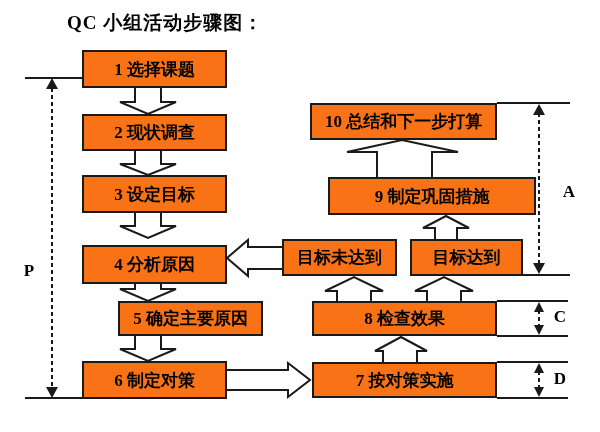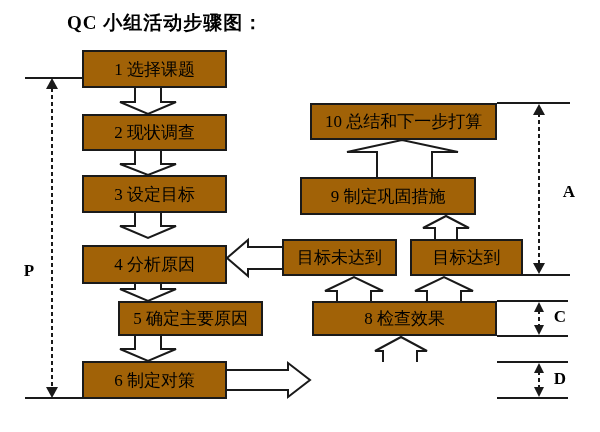--- a/index.html
+++ b/index.html
@@ -8,39 +8,39 @@
     font-family:"Liberation Serif","DejaVu Serif",serif;
     color:#000000;overflow:hidden;
   }
   #connectors{position:absolute;left:0;top:0;z-index:1;}
   .title{
     position:absolute;left:58px;top:10px;z-index:3;
     font-size:19px;font-weight:bold;letter-spacing:1px;white-space:nowrap;margin-left:9px;
   }
   .box{
     position:absolute;z-index:2;box-sizing:border-box;
-    background:#a16207;border:2px solid #1a1a1a;
+    background:#f97316;border:2px solid #1a1a1a;
     display:flex;align-items:center;justify-content:center;
-    font-size:17px;font-weight:normal;white-space:nowrap;
+    font-size:17px;font-weight:bold;white-space:nowrap;
   }
   .phase{
     position:absolute;z-index:3;width:22px;text-align:center;
     font-size:17px;font-weight:bold;
   }
   
   .lcol{left:82px;width:145px;}
   #box1{top:50px;height:38px;}
   #box2{top:114px;height:37px;}
   #box3{top:175px;height:38px;}
   #box4{top:238px;height:39px;margin-top:7px;}
   #box5{top:301px;height:35px;margin-left:36px;}
   #box6{top:361px;height:38px;}
   
   #box10{left:310px;top:103px;width:187px;height:37px;}
-  #box9{left:300px;top:177px;width:176px;height:38px;}
+  #box9{left:328px;top:177px;width:208px;height:38px;}
   #goalNot{left:282px;top:239px;width:115px;height:37px;}
   #goalYes{left:410px;top:239px;width:113px;height:37px;}
   #box8{left:312px;top:301px;width:185px;height:35px;}
   #box7{left:312px;top:362px;width:185px;height:36px;}
   #phaseP{left:18px;top:261px;}
   #phaseA{left:558px;top:182px;}
   #phaseC{left:549px;top:307px;}
   #phaseD{left:549px;top:369px;}
   .arrow{fill:#ffffff;stroke:#1a1a1a;stroke-width:2;stroke-linejoin:miter;}
   .solid{stroke:#1a1a1a;stroke-width:2;}
@@ -110,20 +110,23 @@
   <div class="box lcol" id="box4">
     <span>4 分析原因</span>
     </div>
   <div class="box lcol" id="box5">
     <span>5 确定主要原因</span>
     </div>
   <div class="box lcol" id="box6">
     <span>6 制定对策</span>
     </div>
 
+  <div class="box" id="box7">
+    <span>7 按对策实施</span>
+    </div>
   <div class="box" id="box8">
     <span>8 检查效果</span>
     </div>
   <div class="box" id="box9">
     <span>9 制定巩固措施</span>
     </div>
   <div class="box" id="box10">
     <span>10 总结和下一步打算</span>
     </div>
 

